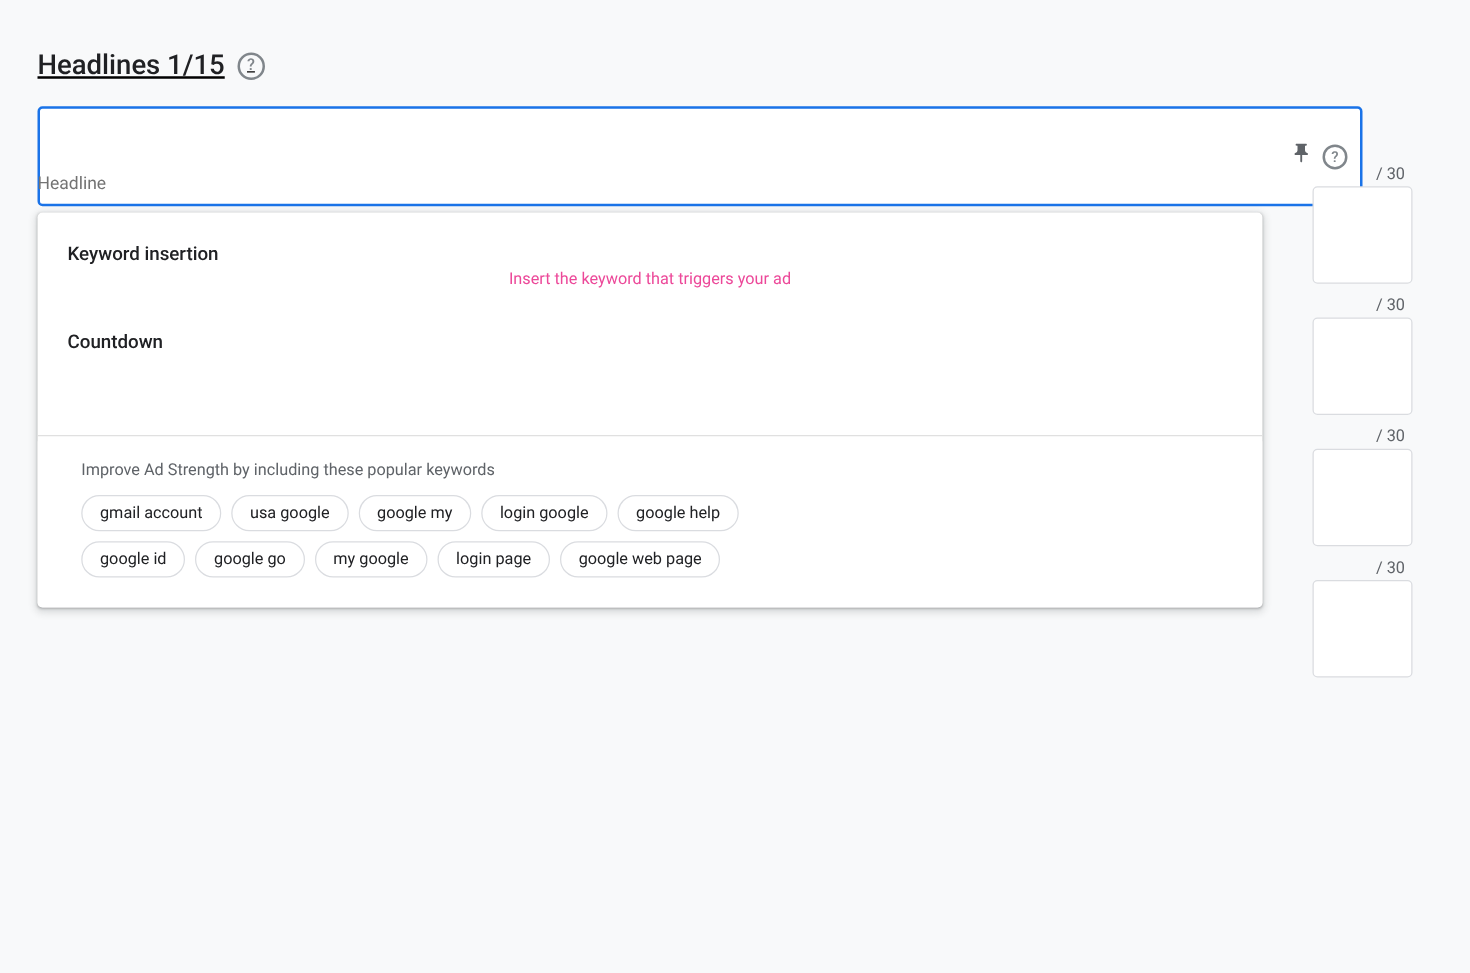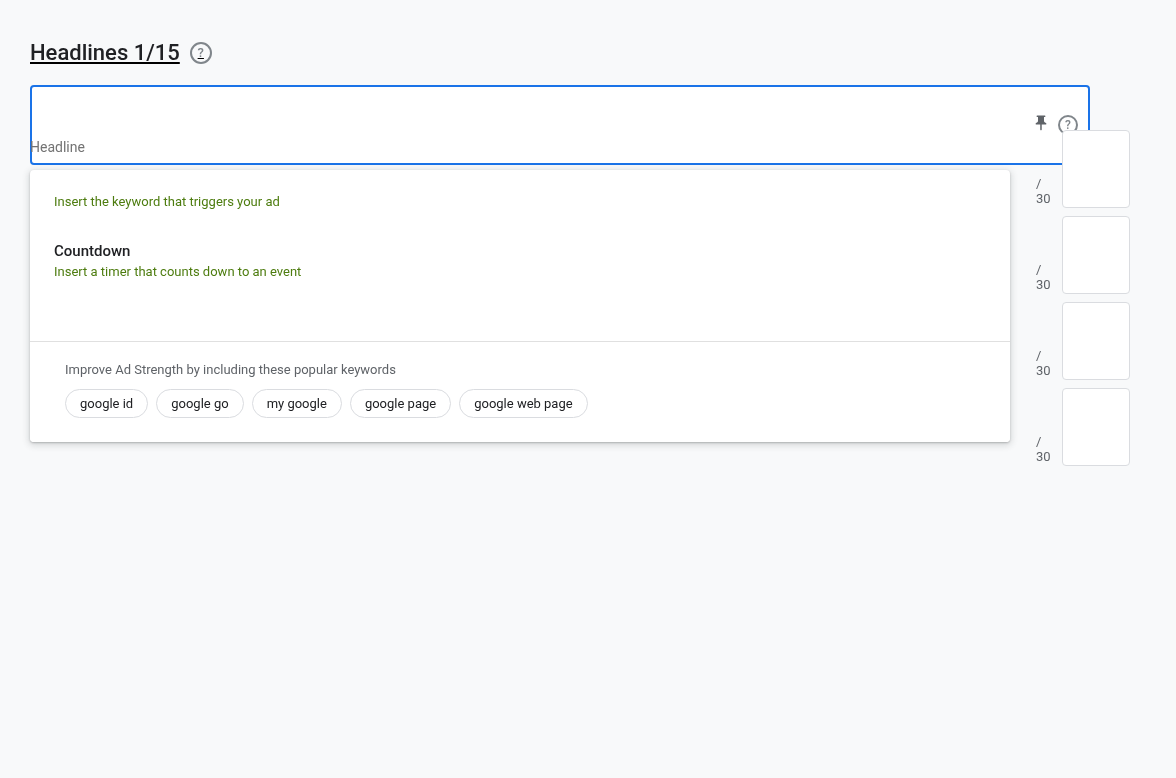--- a/index.html
+++ b/index.html
@@ -125,21 +125,22 @@
 
     .dropdown-option-title {
       font-size: 15px;
       font-weight: 500;
       color: #202124;
       margin-bottom: 4px;
     }
 
     .dropdown-option-desc {
       font-size: 13px;
-      color: #4d7c0f;
+      color: #ec4899;
+      text-align: center;
     }
 
     .dropdown-divider {
       height: 1px;
       background: #e0e0e0;
       margin: 4px 0;
     }
 
     .keywords-section {
       padding: 16px 35px;
@@ -173,21 +174,21 @@
     
     .side-panel {
       position: absolute;
       right: 0;
       top: 90px;
       width: 100px;
     }
 
     .side-item {
       display: flex;
-      flex-direction: row;
+      flex-direction: column;
       align-items: flex-end;
       margin-bottom: 8px;
     }
 
     .side-count {
       font-size: 13px;
       color: #5f6368;
       padding: 2px 6px;
     }
 
@@ -218,43 +219,50 @@
         </svg>
       </span>
       <div class="input-help-icon">?</div>
     </div>
 
     
     <div class="dropdown">
       <div class="dropdown-options">
 
         <div class="dropdown-option">
+          <div class="dropdown-option-title">Keyword insertion</div>
           <div class="dropdown-option-desc">Insert the keyword that triggers your ad</div>
         </div>
 
         <div class="dropdown-option">
           <div class="dropdown-option-title">Countdown</div>
-          <div class="dropdown-option-desc">Insert a timer that counts down to an event</div>
         </div>
 
         <div class="dropdown-option">
         </div>
       </div>
 
       <div class="dropdown-divider"></div>
 
       <div class="keywords-section">
         <div class="keywords-label">Improve Ad Strength by including these popular keywords</div>
 
+        <div class="keywords-row">
+          <span class="keyword-chip">gmail account</span>
+          <span class="keyword-chip">usa google</span>
+          <span class="keyword-chip">google my</span>
+          <span class="keyword-chip">login google</span>
+          <span class="keyword-chip">google help</span>
+        </div>
 
         <div class="keywords-row">
           <span class="keyword-chip">google id</span>
           <span class="keyword-chip">google go</span>
           <span class="keyword-chip">my google</span>
-          <span class="keyword-chip">google page</span>
+          <span class="keyword-chip">login page</span>
           <span class="keyword-chip">google web page</span>
         </div>
       </div>
     </div>
 
   </div>
 
   <div class="side-panel">
     <div class="side-item">
       <span class="side-count">/ 30</span>

